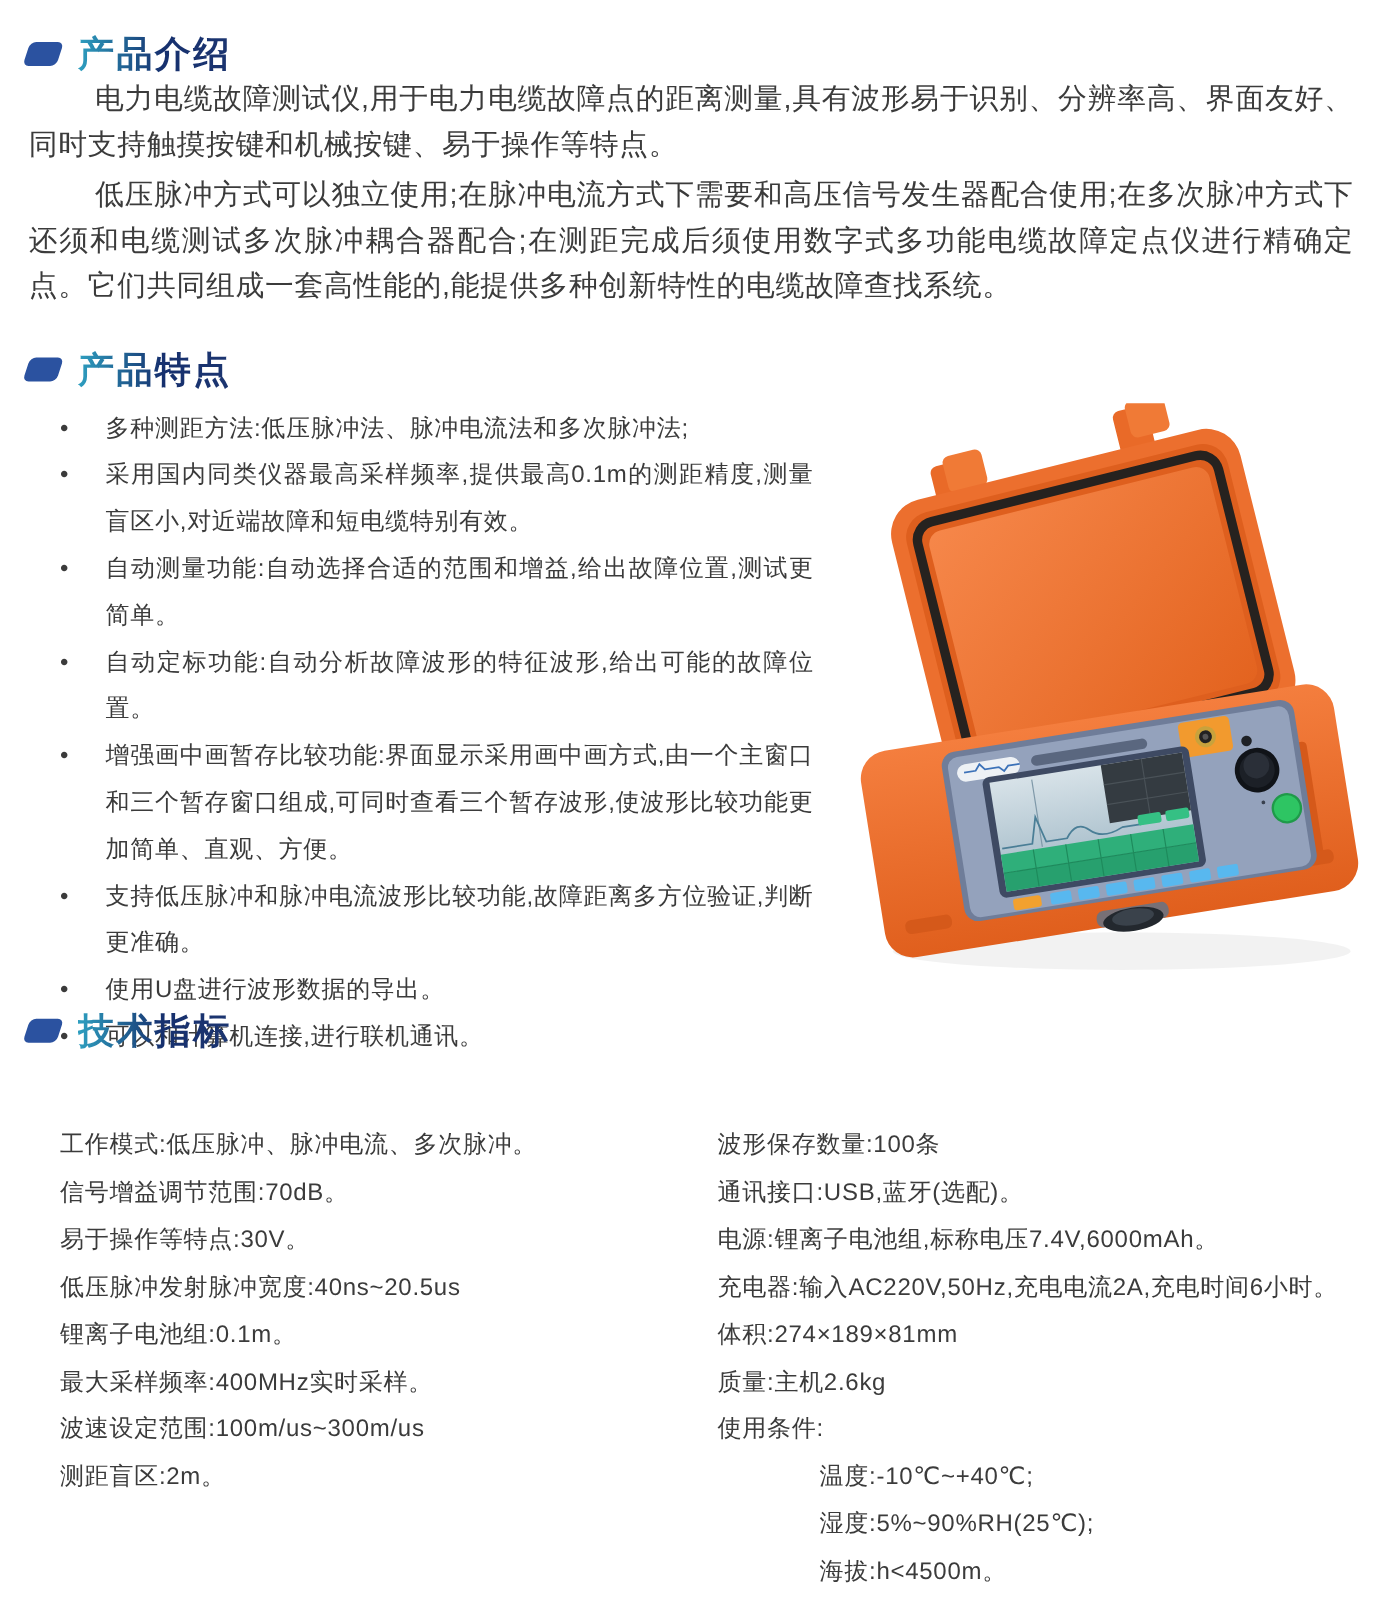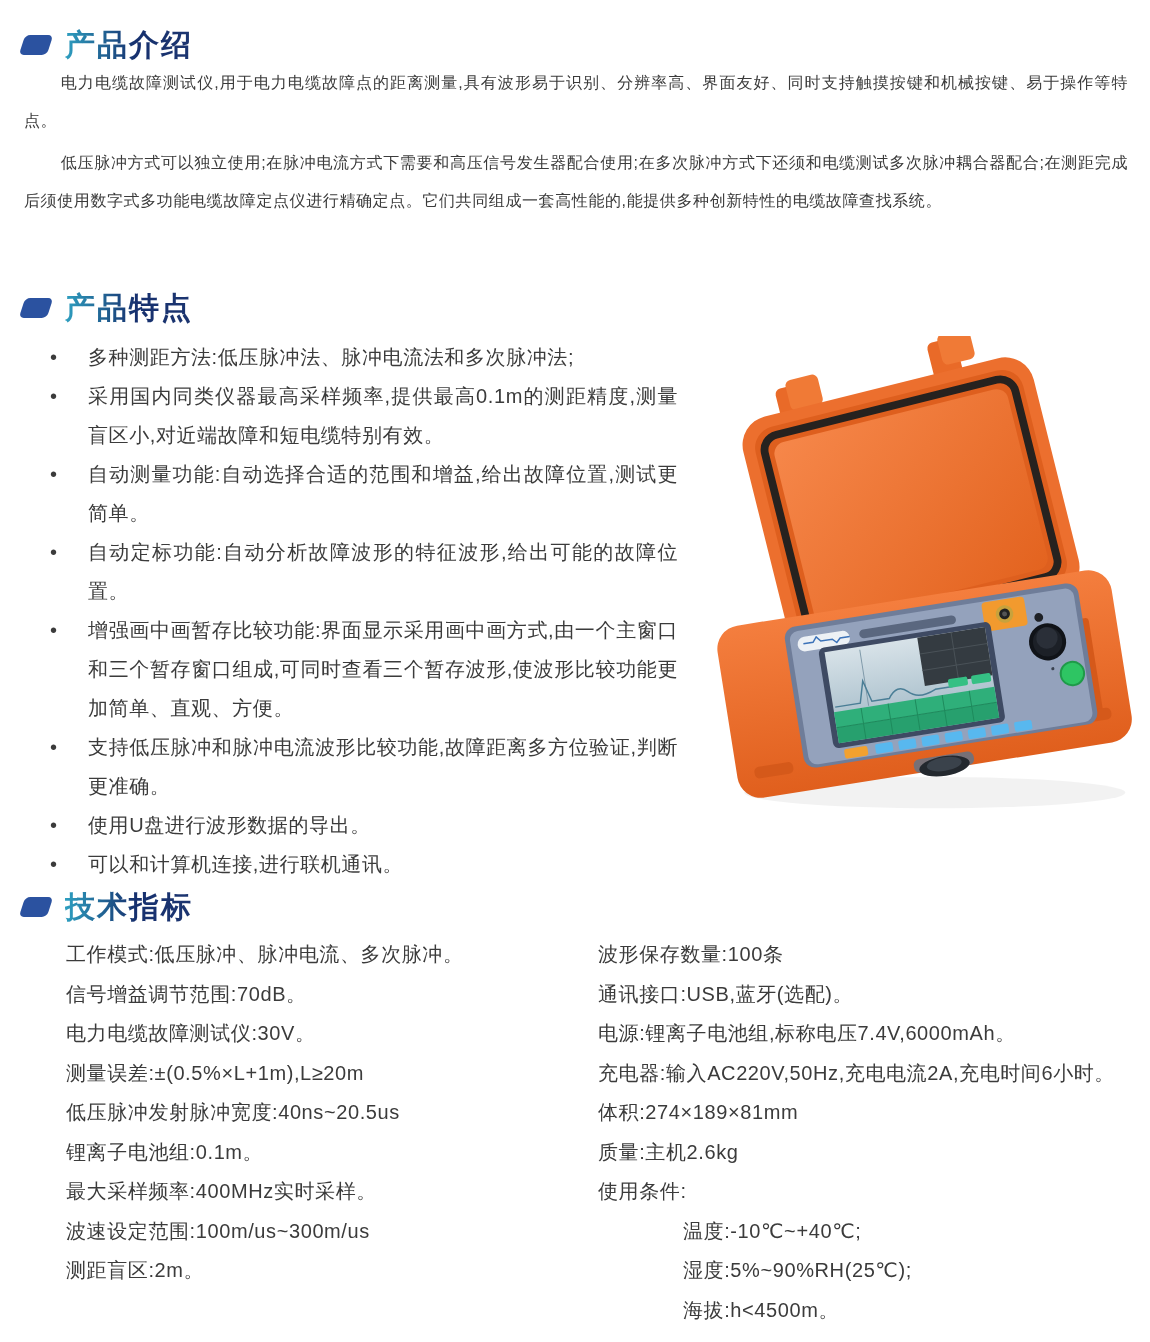--- a/index.html
+++ b/index.html
@@ -14,29 +14,29 @@
     font-size:30px;font-weight:bold;letter-spacing:2px;color:#1C3570;white-space:nowrap;
   }
   @supports ((-webkit-background-clip:text) or (background-clip:text)){
     .heading-text{
       background:linear-gradient(90deg,#2E9FC0 0%,#16306E 55%,#1C3570 100%);
       -webkit-background-clip:text;background-clip:text;color:transparent;
     }
   }
   #intro-body{position:absolute;top:64px;left:0;right:0;}
   .intro-para{
-    margin:0 22px 4px 24px;font-size:16px;line-height:38px;letter-spacing:0.6px;
+    margin:0 22px 4px 24px;font-size:24px;line-height:38px;letter-spacing:0.6px;
     text-indent:2.3em;text-align:justify;
   }
   #features-list{position:absolute;top:338px;left:50px;width:628px;}
   .feat{display:flex;font-size:20px;line-height:39px;letter-spacing:0.6px;}
   .feat .bullet{flex:0 0 38px;color:#3b3b3b;}
   .feat .feat-text{flex:1;text-align:justify;}
   #device-figure{position:absolute;left:700px;top:336px;width:450px;height:484px;}
-  #specs-left{position:absolute;top:935px;left:66px;width:535px;}
+  #specs-left{position:absolute;top:935px;left:50px;width:535px;}
   #specs-right{position:absolute;top:935px;left:598px;width:552px;}
   .spec-line{margin:0;font-size:20px;line-height:39.5px;letter-spacing:0.6px;white-space:nowrap;}
   .spec-sub{padding-left:85px;}
 </style>
 </head>
 <body>
 
 <div class="section-heading" style="top:26px;">
   <span class="heading-icon"></span>
   <span class="heading-text">产品介绍</span>
@@ -174,30 +174,29 @@
 
     <g>
       <rect x="202" y="416" width="62" height="14" rx="6" fill="#6B7280" opacity="0.9"></rect>
       <ellipse cx="233" cy="427" rx="26" ry="10" fill="#23282E"></ellipse>
       <ellipse cx="233" cy="425" rx="18" ry="7" fill="#3A424B"></ellipse>
     </g>
   </g>
 </svg>
 </div>
 
-<div class="section-heading" style="top:888px;text-align:center;">
+<div class="section-heading" style="top:840px;text-align:center;">
   <span class="heading-icon"></span>
   <span class="heading-text">技术指标</span>
 </div>
 
 <div id="specs-left">
   <p class="spec-line">工作模式:低压脉冲、脉冲电流、多次脉冲。</p>
   <p class="spec-line">信号增益调节范围:70dB。</p>
-  <p class="spec-line">电力电缆故障测试仪:30V。</p>
-  <p class="spec-line">测量误差:±(0.5%×L+1m),L≥20m</p>
+  <p class="spec-line">易于操作等特点:30V。</p>
   <p class="spec-line">低压脉冲发射脉冲宽度:40ns~20.5us</p>
   <p class="spec-line">锂离子电池组:0.1m。</p>
   <p class="spec-line">最大采样频率:400MHz实时采样。</p>
   <p class="spec-line">波速设定范围:100m/us~300m/us</p>
   <p class="spec-line">测距盲区:2m。</p>
 </div>
 
 <div id="specs-right">
   <p class="spec-line">波形保存数量:100条</p>
   <p class="spec-line">通讯接口:USB,蓝牙(选配)。</p>

